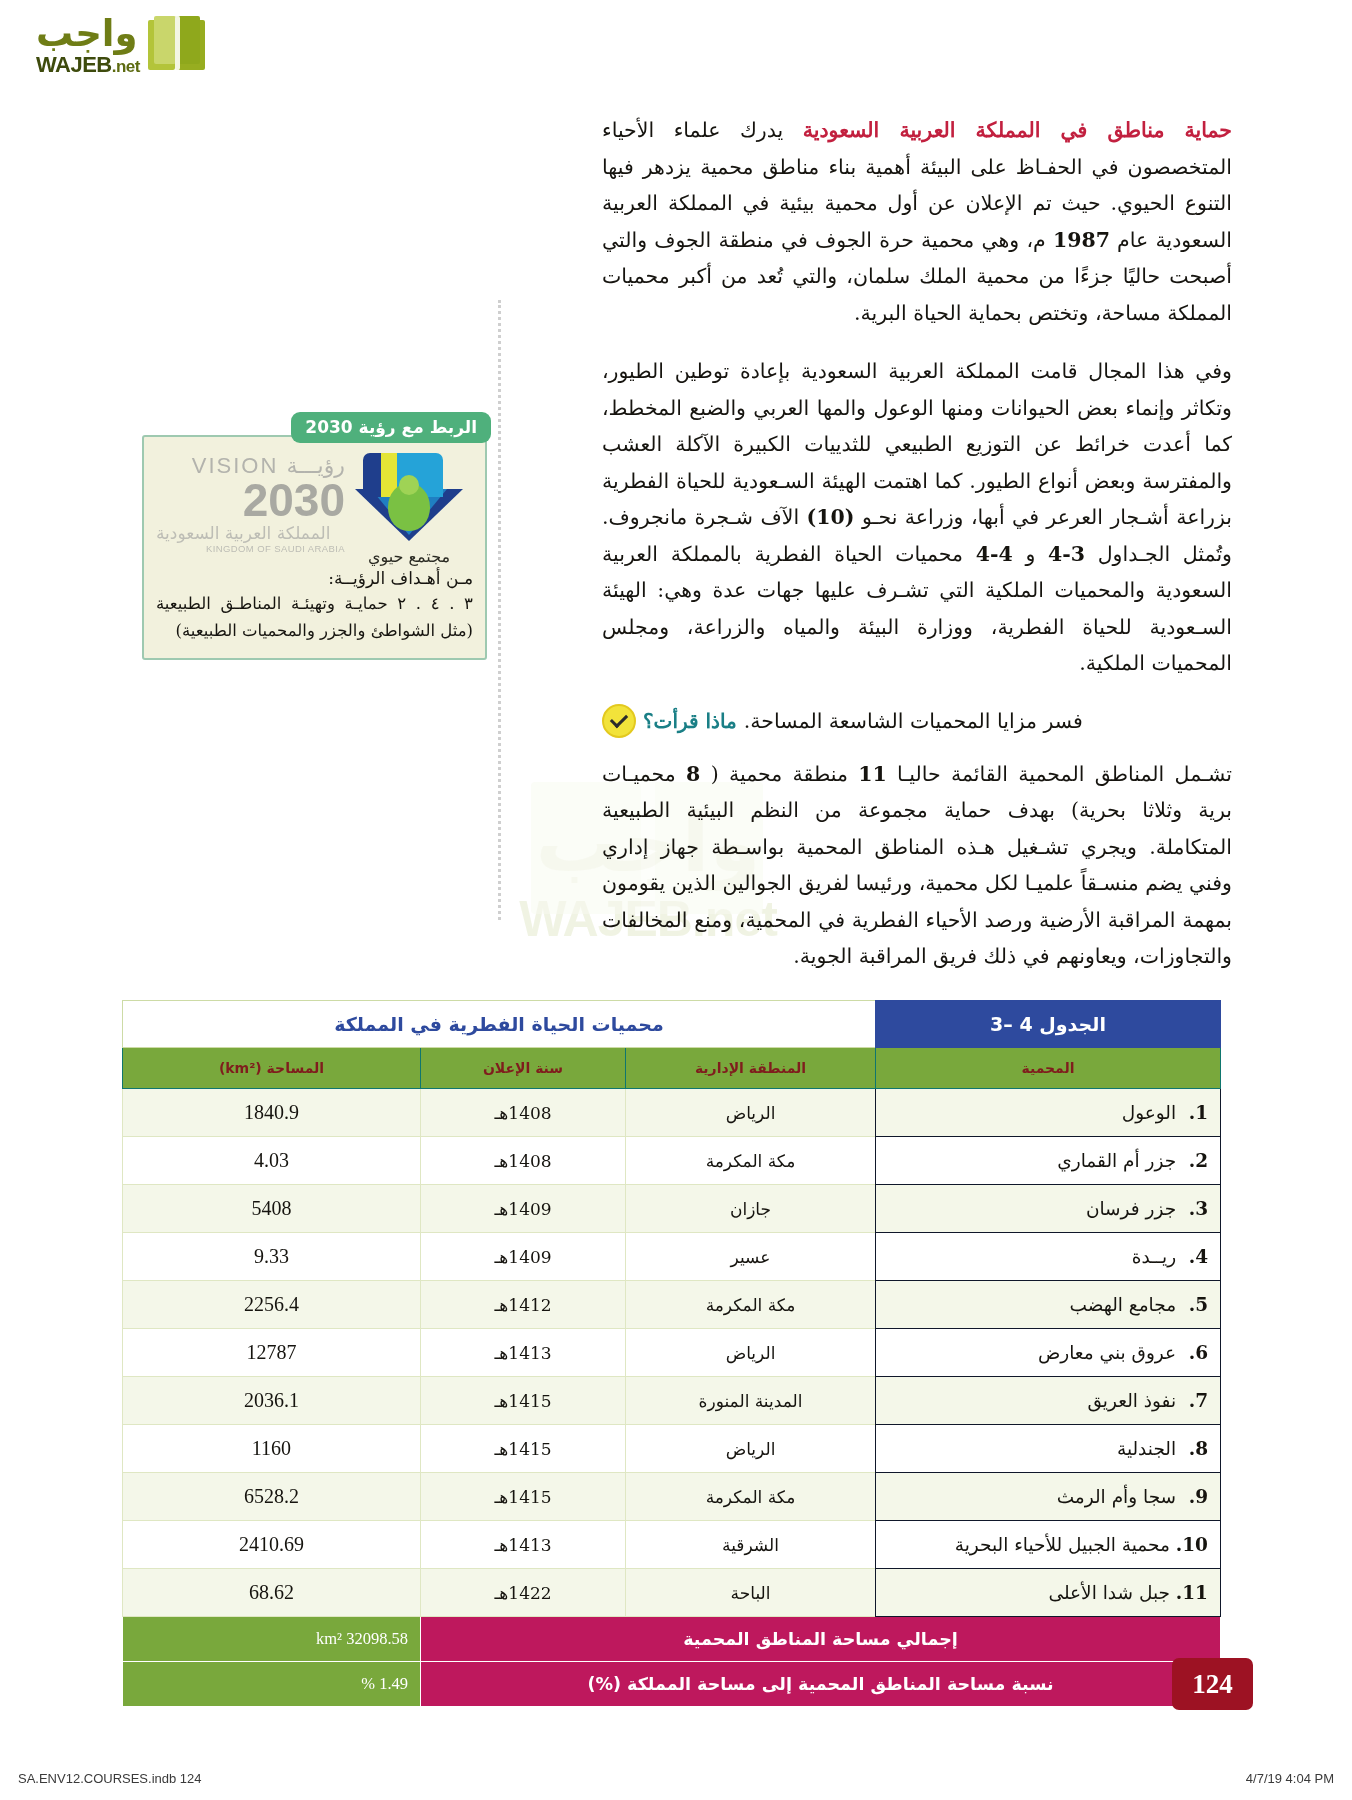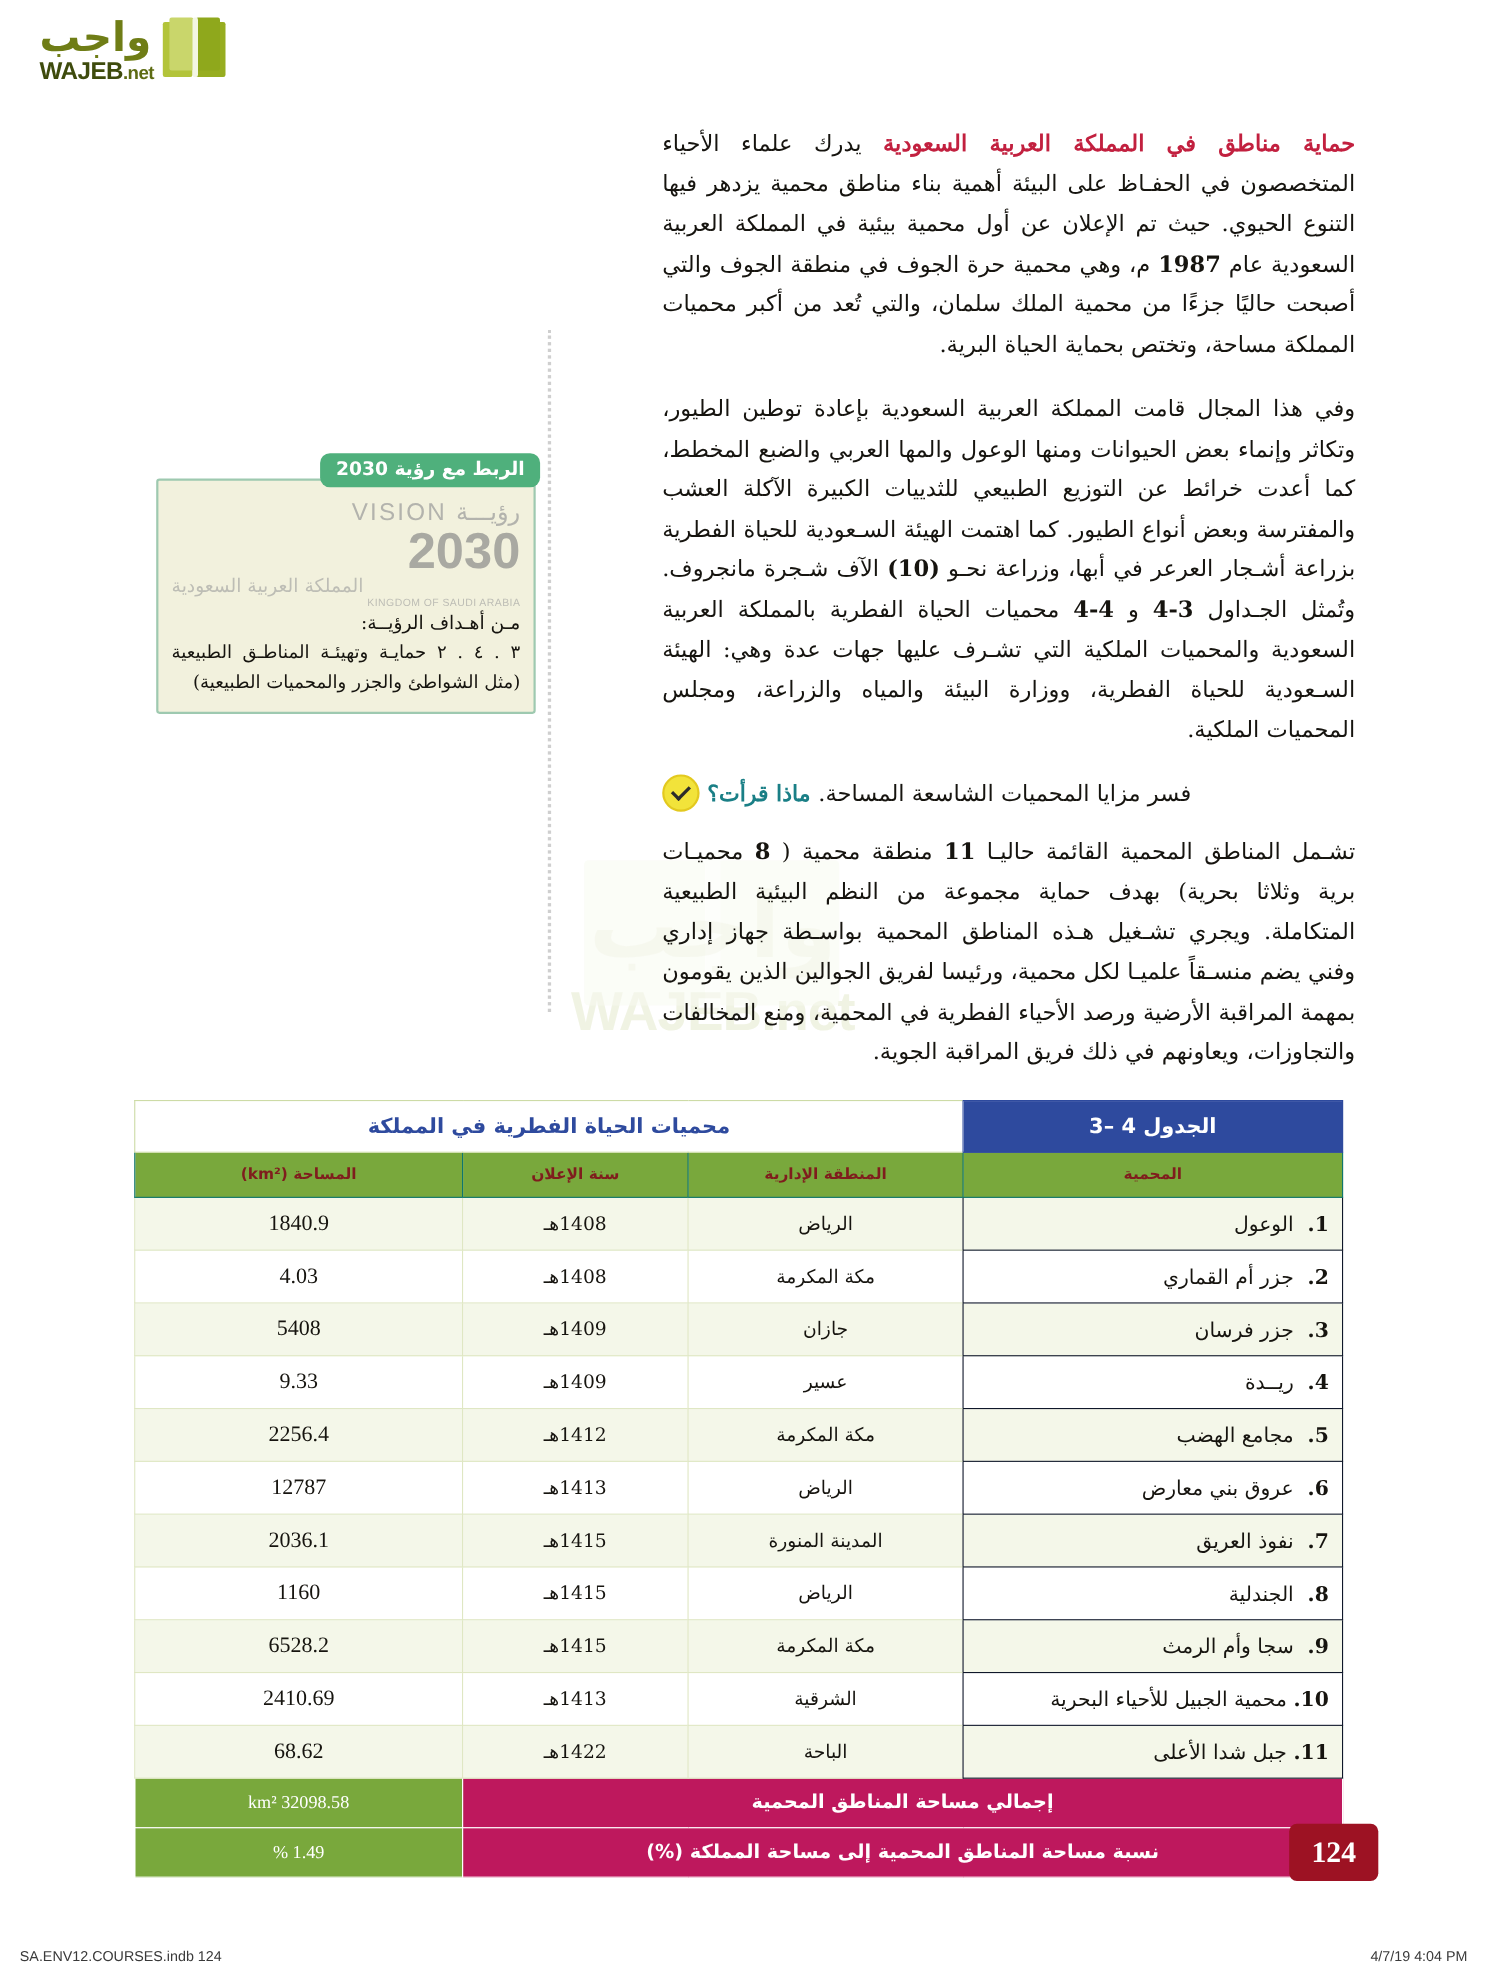--- a/index.html
+++ b/index.html
@@ -164,21 +164,21 @@
   }
   tr.odd td{background:#f4f7e9;}
   tr.even td{background:#ffffff;}
   .sum-lbl{
     background:#be185d;color:#fff;font-weight:bold;font-size:17.5px;
     text-align:center;padding:9px 0;font-family:"DejaVu Sans",sans-serif;
     border:1px solid #ffffff;
   }
   .sum-val{
     background:#79a83c;color:#fff;font-size:16.5px;
-    text-align:center;padding:9px 0;font-family:"Liberation Serif",serif;
+    padding:9px 0;font-family:"Liberation Serif",serif;
     border:1px solid #ffffff;
   }
 
   
   .pagenum{
     position:absolute;left:1172px;top:1658px;width:81px;height:52px;
     background:#9d1223;border-radius:7px;color:#fff;font-weight:bold;
     font-size:27px;display:flex;align-items:center;justify-content:center;
     font-family:"Liberation Serif","DejaVu Serif",serif;
   }
@@ -229,20 +229,30 @@
   </div>
 
   <p class="para"><span>تشـمل المناطق المحمية القائمة حاليـا </span><span class="b">11</span><span> منطقة محمية ( </span><span class="b">8</span><span> محميـات برية وثلاثا بحرية) بهدف حماية مجموعة من النظم البيئية الطبيعية المتكاملة. ويجري تشـغيل هـذه المناطق المحمية بواسـطة جهاز إداري وفني يضم منسـقاً علميـا لكل محمية، ورئيسا لفريق الجوالين الذين يقومون بمهمة المراقبة الأرضية ورصد الأحياء الفطرية في المحمية، ومنع المخالفات والتجاوزات، ويعاونهم في ذلك فريق المراقبة الجوية.</span></p>
 
 </div>
 
 <div class="vision-wrap">
   <div class="vision-badge">الربط مع رؤية 2030</div>
   <div class="vision-box">
     <div class="vision-top">
+      <div class="v-left">
+        <div class="v-logo">
+          <span class="tri"></span>
+            <span class="tri2"></span>
+          <span class="band"></span>
+          <span class="leaf"></span>
+            <span class="dot"></span>
+        </div>
+        <div class="v-cap">مجتمع حيوي</div>
+      </div>
       <div class="v-right">
         <div class="v-vision"><span>VISION</span> <span class="ar">رؤيـــة</span></div>
         <div class="v-2030">2030</div>
         <div class="v-kingdom-ar">المملكة العربية السعودية</div>
         <div class="v-kingdom-en">KINGDOM OF SAUDI ARABIA</div>
       </div>
     </div>
     <div class="v-goalslabel">مـن أهـداف الرؤيــة:</div>
     <div class="v-goal">٣ . ٤ . ٢ حمايـة وتهيئـة المناطـق الطبيعية (مثل الشواطئ والجزر والمحميات الطبيعية)</div>
   </div>

